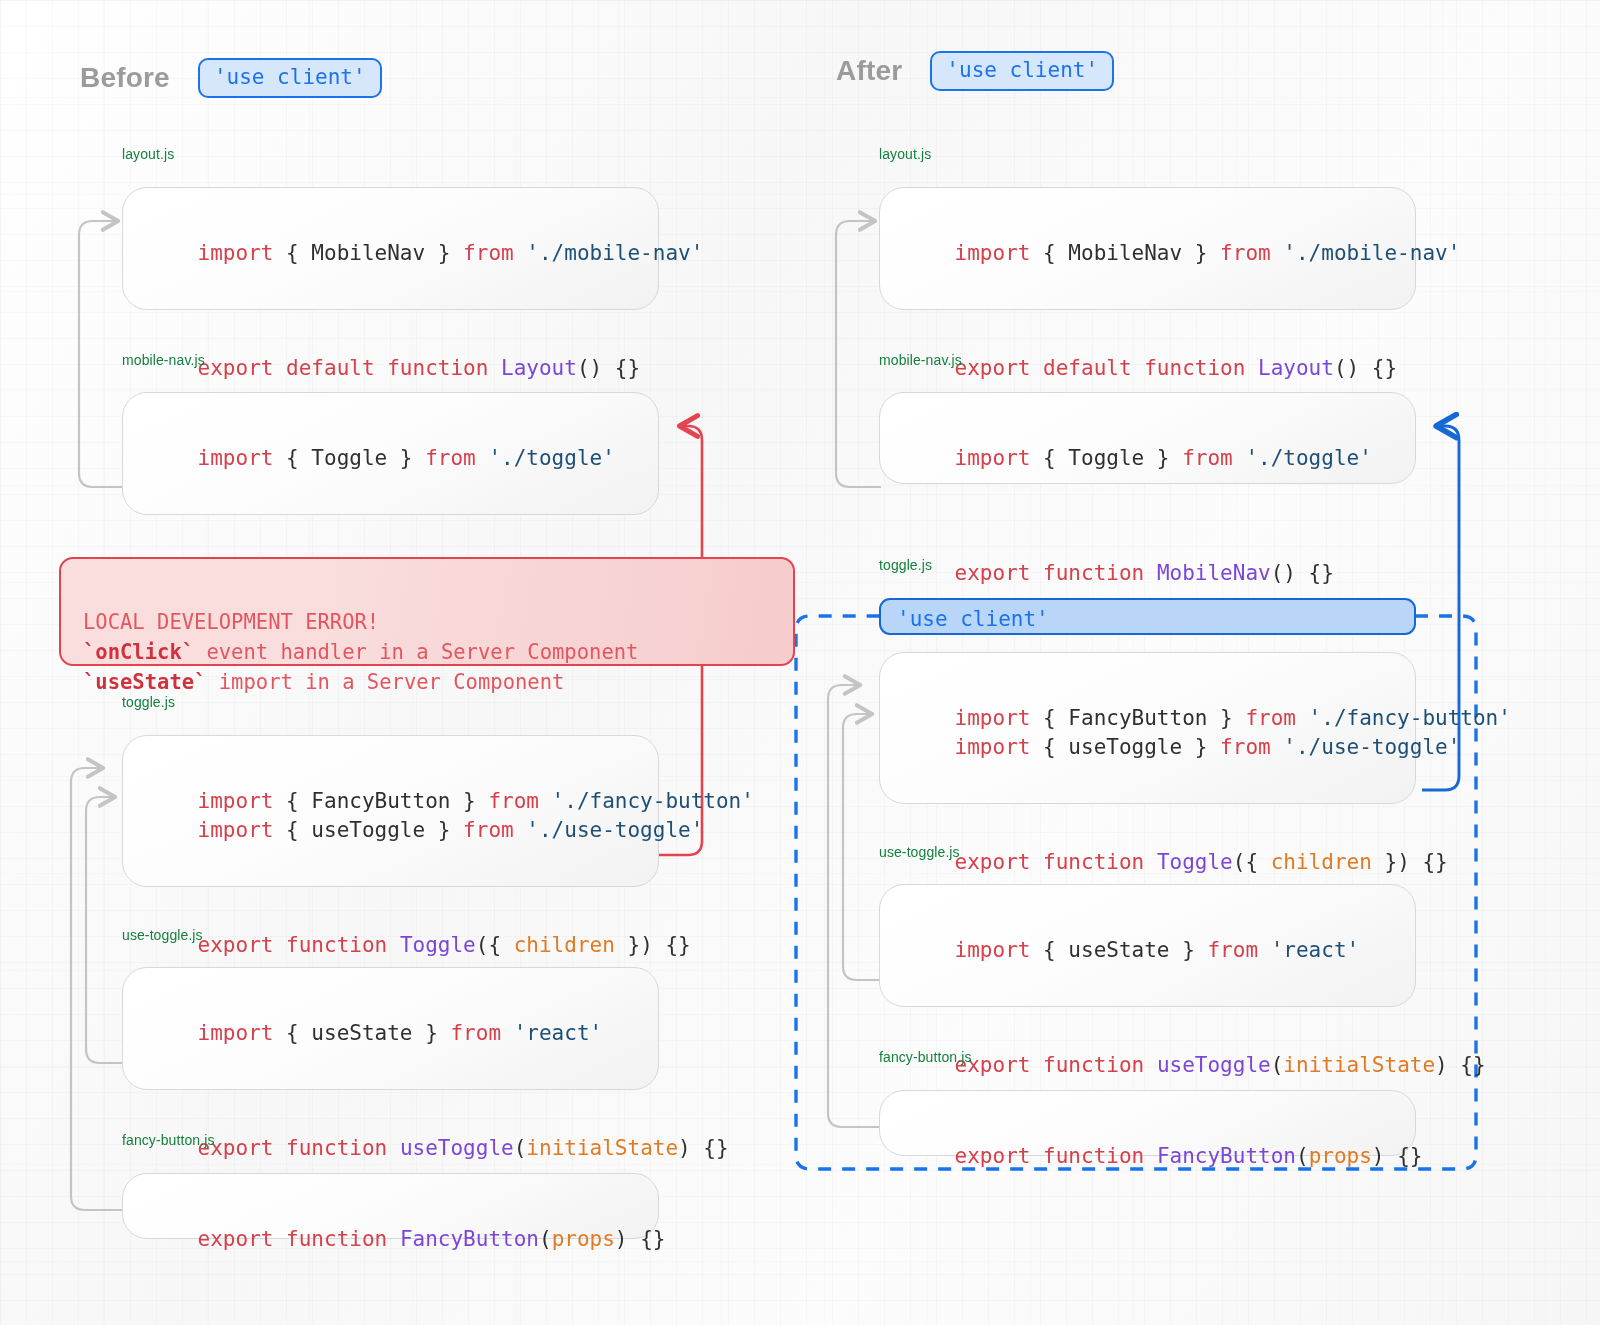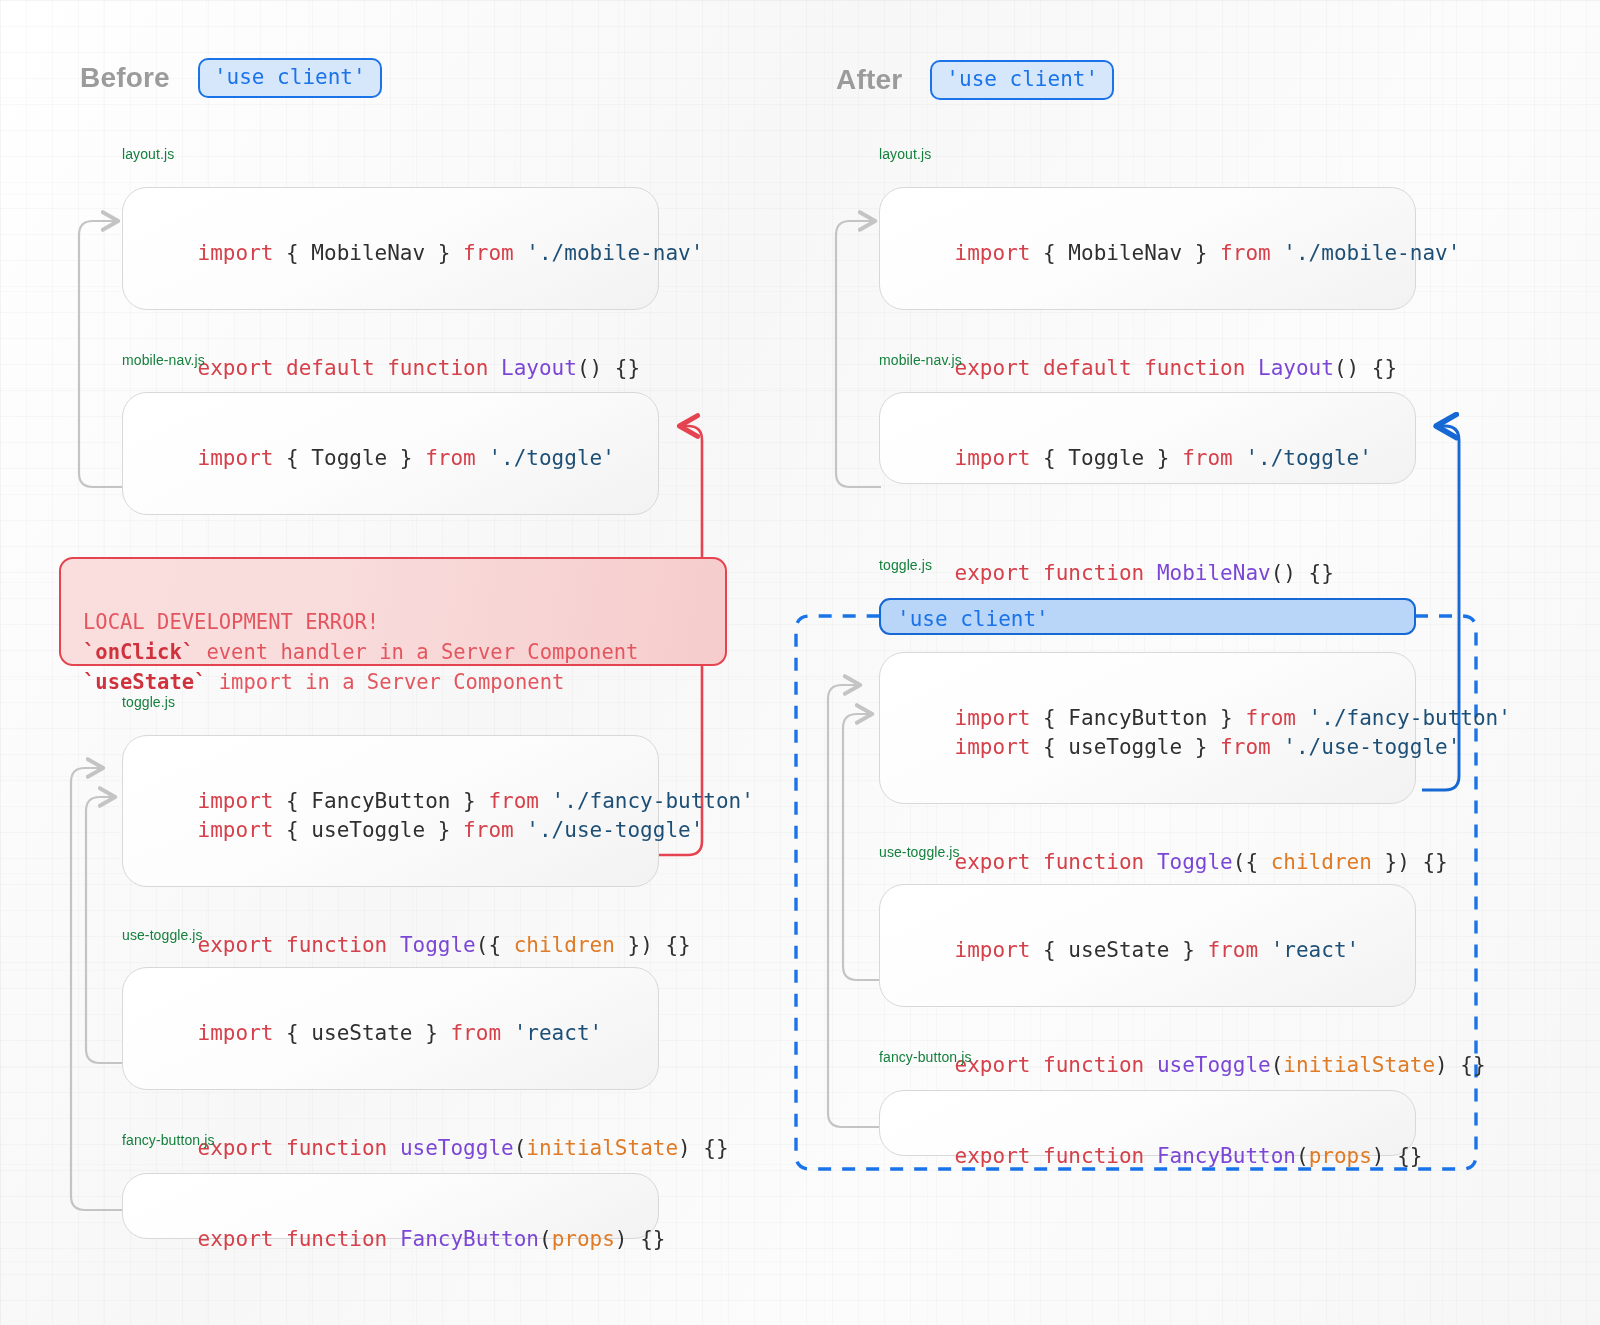--- a/index.html
+++ b/index.html
@@ -152,21 +152,21 @@
     <span><span class="kw">export default function</span><span class="plain"> </span><span class="fn">Layout</span><span class="plain">() {}</span></span>
   </div>
 
   <div class="file-label" style="left:122px;top:352px;">mobile-nav.js</div>
   <div class="code-card" style="left:122px;top:392px;width:537px;height:123px;">
     <span><span class="kw">import</span><span class="plain"> { Toggle } </span><span class="kw">from</span><span class="plain"> </span><span class="str">'./toggle'</span></span>
     <span class="gap"></span>
     <span><span class="kw">export function</span><span class="plain"> </span><span class="fn">MobileNav</span><span class="plain">() {}</span></span>
   </div>
 
-  <div class="error-box" style="left:59px;top:557px;width:668px;height:109px;">
+  <div class="error-box" style="left:59px;top:557px;width:736px;height:109px;">
 <span class="hdr">LOCAL DEVELOPMENT ERROR!</span>
 <span><b>`onClick`</b><span> event handler in a Server Component</span></span>
 <span><b>`useState`</b><span> import in a Server Component</span></span>
   </div>
 
   <div class="file-label" style="left:122px;top:694px;">toggle.js</div>
   <div class="code-card" style="left:122px;top:735px;width:537px;height:152px;">
     <span><span class="kw">import</span><span class="plain"> { FancyButton } </span><span class="kw">from</span><span class="plain"> </span><span class="str">'./fancy-button'</span></span>
     <span><span class="kw">import</span><span class="plain"> { useToggle } </span><span class="kw">from</span><span class="plain"> </span><span class="str">'./use-toggle'</span></span>
     <span class="gap"></span>
@@ -178,21 +178,21 @@
     <span><span class="kw">import</span><span class="plain"> { useState } </span><span class="kw">from</span><span class="plain"> </span><span class="str">'react'</span></span>
     <span class="gap"></span>
     <span><span class="kw">export function</span><span class="plain"> </span><span class="fn">useToggle</span><span class="plain">(</span><span class="param">initialState</span><span class="plain">) {}</span></span>
   </div>
 
   <div class="file-label" style="left:122px;top:1132px;">fancy-button.js</div>
   <div class="code-card" style="left:122px;top:1173px;width:537px;height:66px;">
     <span><span class="kw">export function</span><span class="plain"> </span><span class="fn">FancyButton</span><span class="plain">(</span><span class="param">props</span><span class="plain">) {}</span></span>
   </div>
 
-  <div class="col-header" style="left:836px;top:60px;">
+  <div class="col-header" style="left:836px;top:51px;">
     <span class="col-title">After</span>
     <span class="useclient-chip">'use client'</span>
   </div>
 
   <div class="file-label" style="left:879px;top:146px;">layout.js</div>
   <div class="code-card" style="left:879px;top:187px;width:537px;height:123px;">
     <span><span class="kw">import</span><span class="plain"> { MobileNav } </span><span class="kw">from</span><span class="plain"> </span><span class="str">'./mobile-nav'</span></span>
     <span class="gap"></span>
     <span><span class="kw">export default function</span><span class="plain"> </span><span class="fn">Layout</span><span class="plain">() {}</span></span>
   </div>

